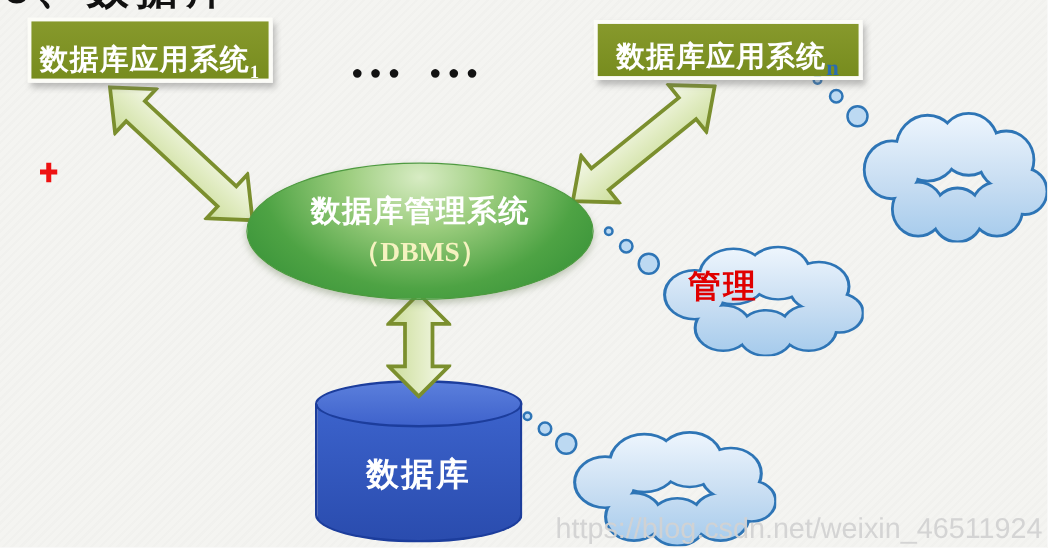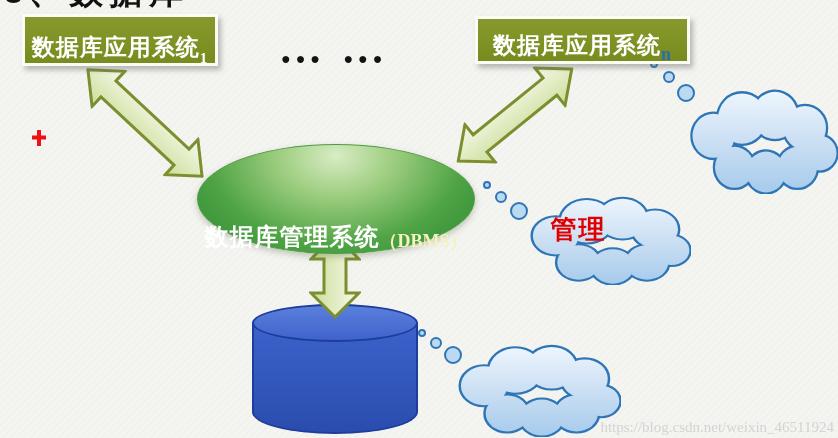--- a/index.html
+++ b/index.html
@@ -26,29 +26,29 @@
   .box-1{left:22px;top:14px;width:190px;height:46px;}
   .box-1 .sub{color:#ffffff;font-size:15px;}
   .box-n{left:475px;top:16px;width:209px;height:42px;}
   .box-n .sub{color:#2b6cb0;font-size:18px;}
 
   
   .dots{position:absolute;left:281px;top:50px;font-size:16px;letter-spacing:5px;word-spacing:9px;color:#121212;white-space:pre;z-index:2;}
 
   
   .dbms{
-    position:absolute;left:197px;top:144px;width:276px;height:108px;border-radius:50%;
+    position:absolute;left:197px;top:130px;width:276px;height:108px;border-radius:50%;
     background:radial-gradient(ellipse at 50% 10%, #d8ecc4 0%, #9ccd7e 30%, #4ea344 65%, #2e8b33 100%);
     border:1px solid #4e9a40;
     box-shadow:0 3px 6px rgba(90,110,70,0.35);
-    display:flex;flex-direction:row;align-items:flex-end;justify-content:center;
+    display:flex;flex-direction:column;align-items:center;justify-content:center;
     z-index:3;
   }
   .dbms .l1{color:#fff;font-weight:bold;font-size:24px;letter-spacing:1px;}
-  .dbms .l2{color:#f5f2c0;font-family:"Liberation Serif",serif;font-weight:bold;font-size:18px;margin-top:2px;}
+  .dbms .l2{color:#f5f2c0;font-family:"Liberation Serif",serif;font-weight:bold;font-size:22px;margin-top:2px;}
 
   
   .cyl{position:absolute;left:252px;top:304px;width:166px;height:130px;z-index:1;}
   .cyl-body{
     position:absolute;left:0;right:0;top:19px;bottom:0;
     background:linear-gradient(180deg,#3c63cc,#2a4cae);
     border:2px solid #1c3d9c;border-top:none;
     border-radius:0 0 83px 83px / 0 0 22px 22px;
   }
   .cyl-top{
@@ -82,21 +82,21 @@
   .cloud-app .lbl{left:32%;top:30%;}
   .cloud-manage{left:528px;top:192px;width:163px;height:93px;}
   .cloud-manage .lbl{left:31%;top:40%;}
   .cloud-store{left:456px;top:340px;width:165px;height:97px;}
   .cloud-store .lbl{left:36%;top:44%;}
 
   
   .red-cross{position:absolute;left:32px;top:130px;width:14px;height:16px;z-index:4;}
 
   
-  .watermark{position:absolute;right:4px;bottom:2px;color:rgba(210,210,210,0.95);font-size:15px;z-index:6;font-family:Liberation Serif, serif;}
+  .watermark{position:absolute;right:4px;bottom:2px;color:rgba(210,210,210,0.95);font-size:23px;z-index:6;}
 </style>
 </head>
 <body>
 
 <svg width="0" height="0" style="position:absolute">
   <defs>
     <linearGradient id="arrowGrad" x1="0" y1="0" x2="0" y2="52" gradientUnits="userSpaceOnUse">
       <stop offset="0" stop-color="#f7faf0"></stop>
         <stop offset="0.45" stop-color="#e3edc6"></stop>
         <stop offset="1" stop-color="#c9dc96"></stop>
@@ -144,20 +144,21 @@
   </div>
 
   <div class="dbms">
     <span class="l1">数据库管理系统</span>
     <span class="l2">（DBMS）</span>
   </div>
 
   <div class="cyl">
     <div class="cyl-body"></div>
     <div class="cyl-top"></div>
+    <div class="lbl">数据库</div>
   </div>
 
   <div class="tdot s" style="left:650px;top:60px;"></div>
   <div class="tdot m" style="left:663px;top:71px;"></div>
   <div class="tdot l" style="left:677px;top:84px;"></div>
 
   <div class="tdot s" style="left:483px;top:181px;"></div>
   <div class="tdot m" style="left:495px;top:191px;"></div>
   <div class="tdot l" style="left:510px;top:202px;"></div>
 

